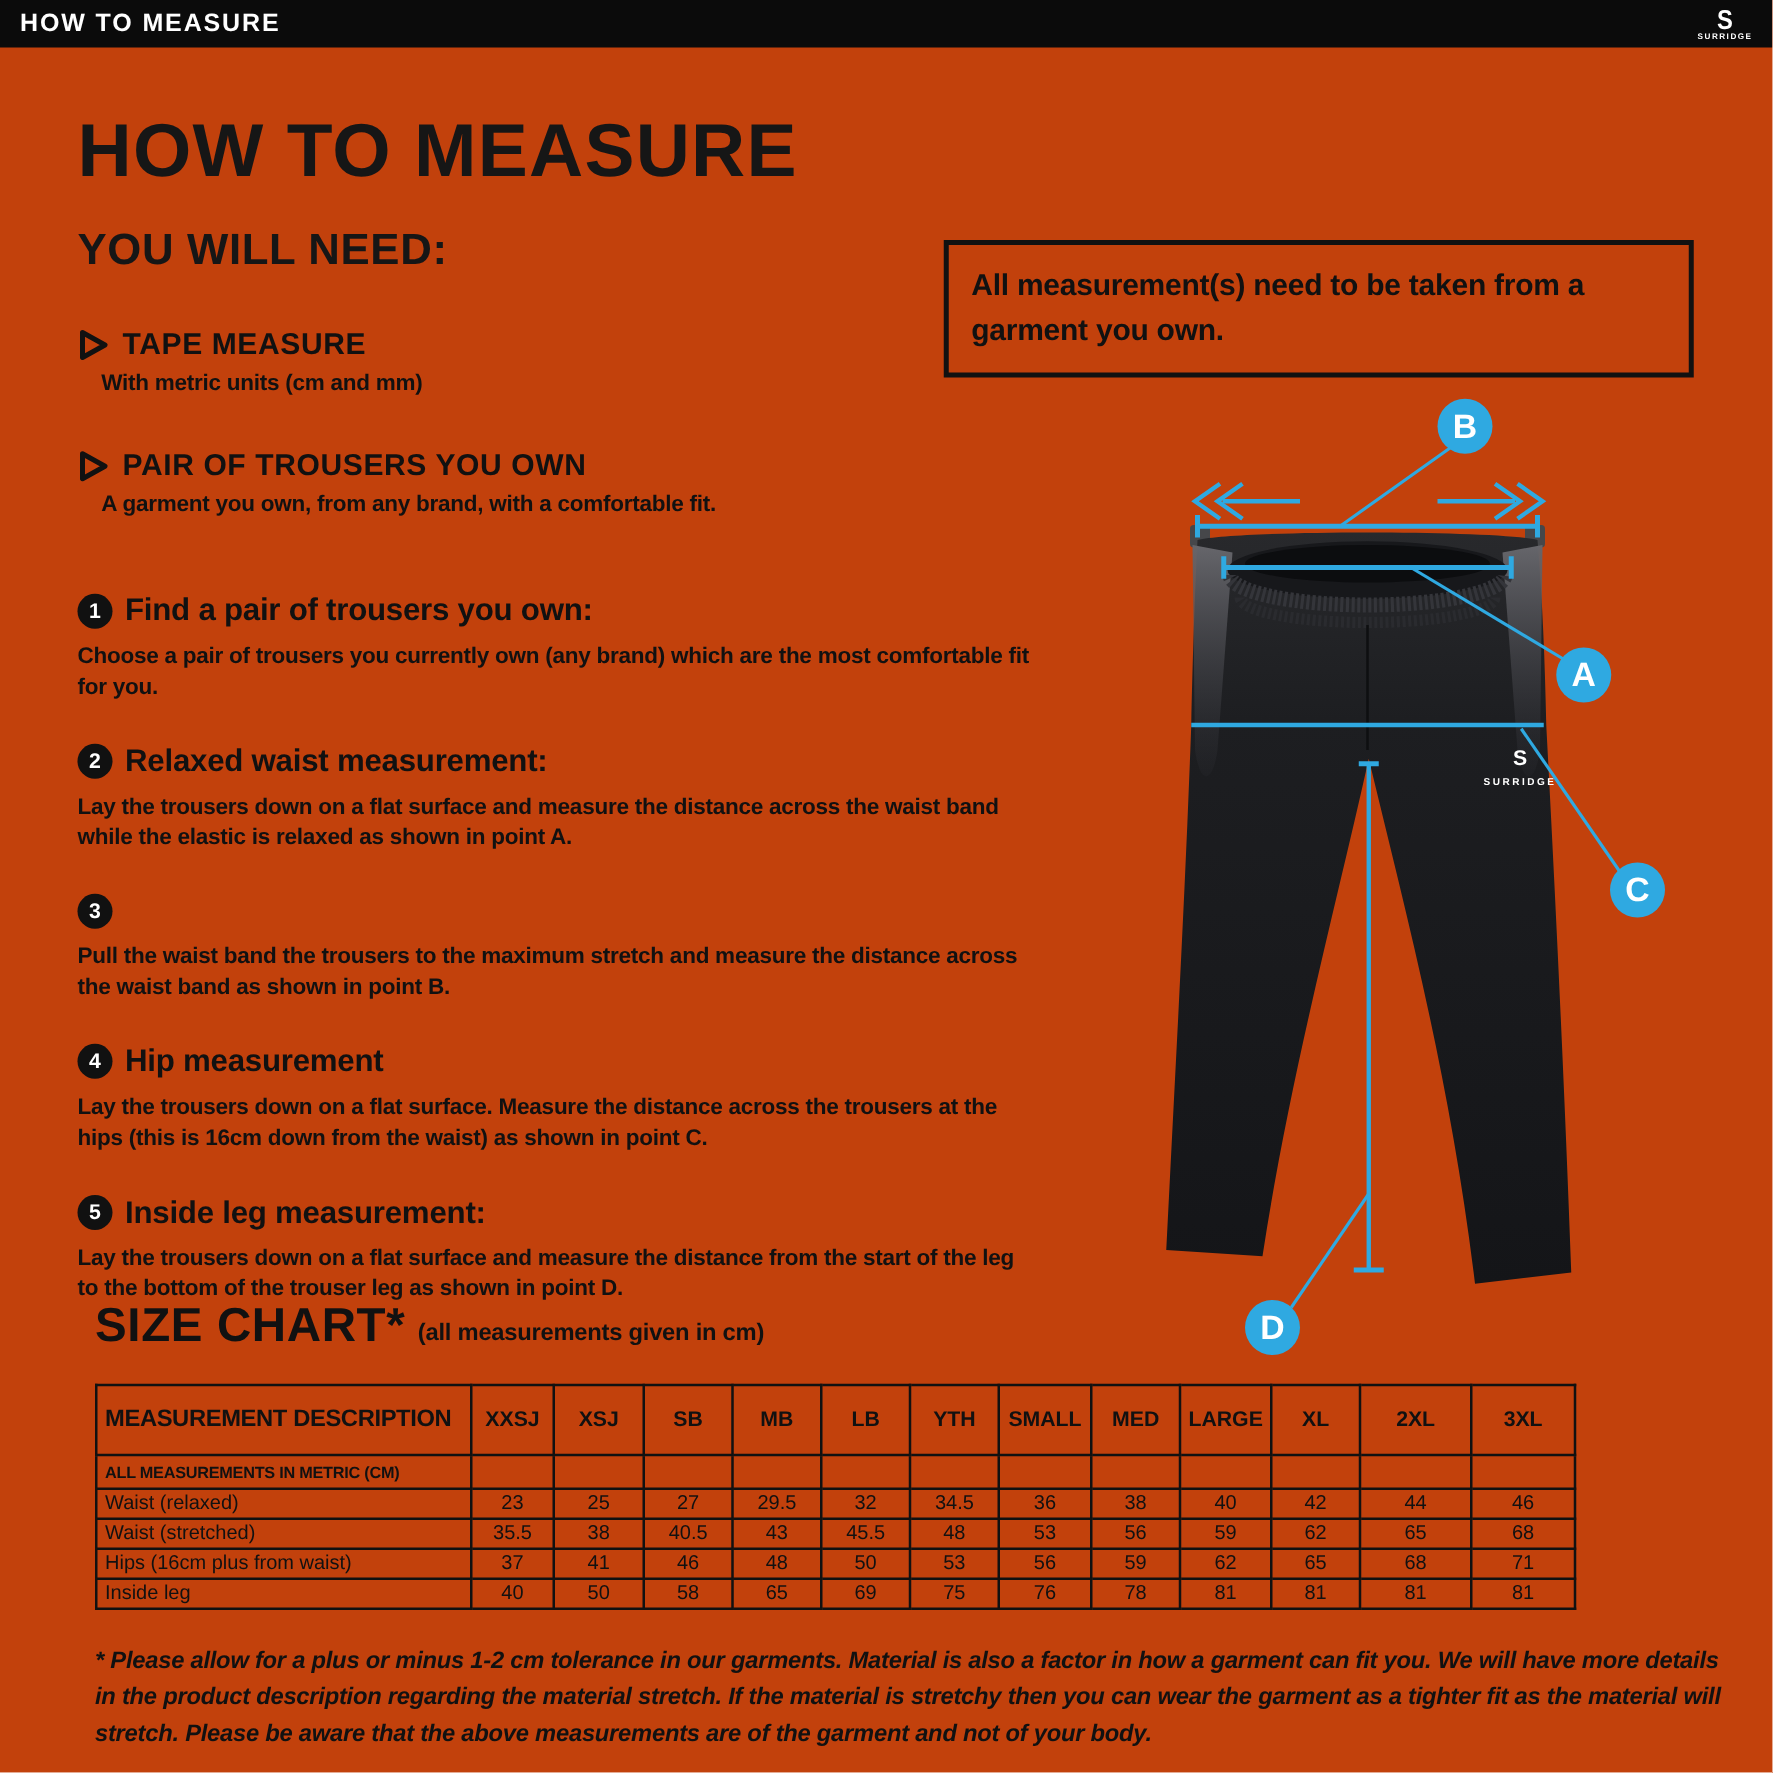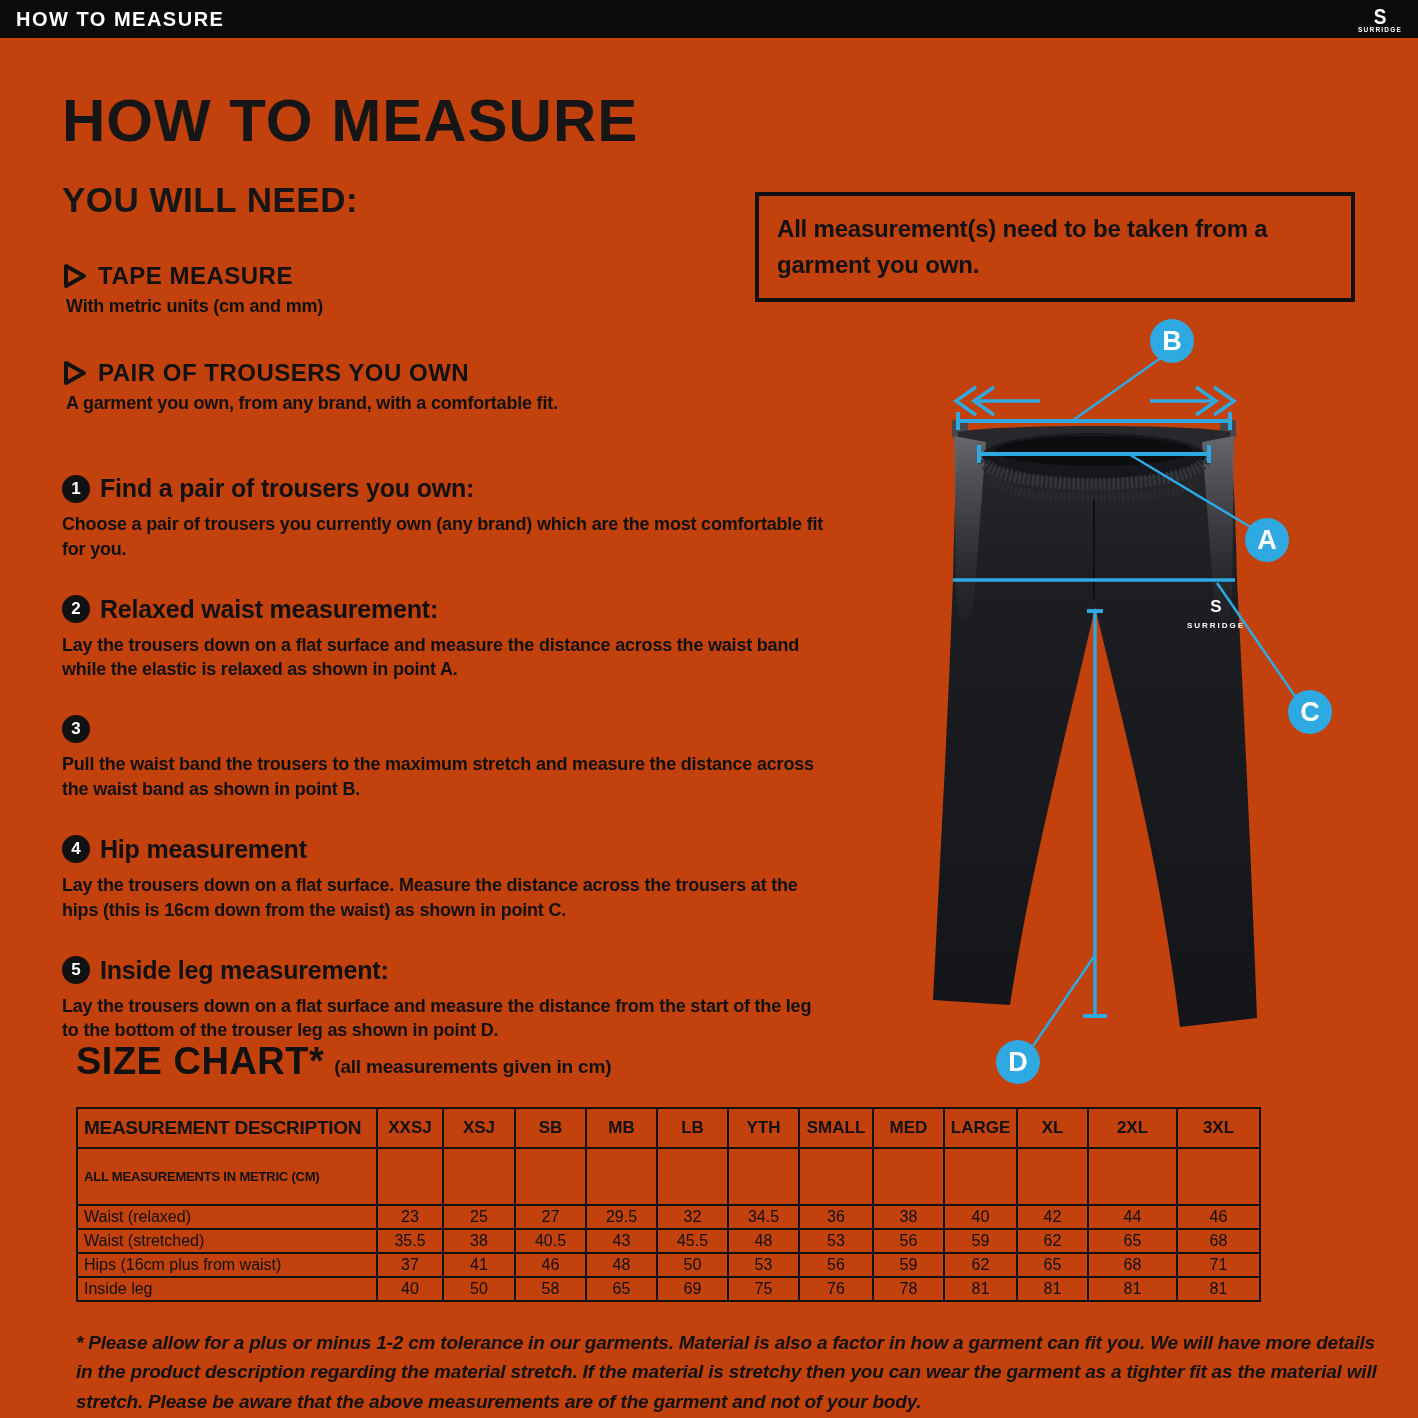--- a/index.html
+++ b/index.html
@@ -14,21 +14,21 @@
   .logo-text { color:#fff; font-weight:bold; font-size:6.5px; letter-spacing:1.2px; margin-top:1px; }
 
   .page-title { position:absolute; left:62px; top:86px; font-size:60px; font-weight:bold; letter-spacing:1px; color:#161616; }
 
   .left-col { position:absolute; left:62px; top:180px; width:790px; }
   .ywn-heading { font-size:35px; font-weight:bold; letter-spacing:0.5px; color:#161616; }
 
   .need-item { margin-top:42px; }
   .need-head { display:flex; align-items:center; gap:10px; }
   .need-label { font-size:24px; font-weight:bold; letter-spacing:0.5px; }
-  .need-desc { font-size:18px; font-weight:bold; margin-top:6px; margin-left:4px; letter-spacing:-0.2px; }
+  .need-desc { font-size:18px; font-weight:bold; margin-top:6px; margin-left:19px; letter-spacing:-0.2px; }
   .tri-icon { flex:0 0 auto; }
 
   .step { margin-top:33px; }
   .step-first { margin-top:60px; }
   .step-head { display:flex; align-items:center; gap:10px; }
   .step-num { width:28px; height:28px; border-radius:50%; background:#111; color:#fff; font-weight:bold; font-size:17px; display:flex; align-items:center; justify-content:center; flex:0 0 auto; }
   .step-title { font-size:25px; font-weight:bold; letter-spacing:-0.2px; }
   .step-body { margin-top:9px; font-size:18px; font-weight:bold; letter-spacing:-0.2px; line-height:1.38; width:765px; }
 
   .note-box { position:absolute; left:755px; top:192px; width:600px; min-height:110px; border:4px solid #111; padding:15px 18px; }
@@ -36,23 +36,23 @@
 
   .figure { position:absolute; left:860px; top:300px; width:540px; height:800px; }
 
   .size-chart { position:absolute; left:76px; top:1040px; width:1310px; }
   .sc-head-row { display:flex; align-items:flex-end; gap:10px; }
   .sc-title { font-size:38px; font-weight:bold; letter-spacing:0.5px; }
   .sc-sub { font-size:19px; font-weight:bold; padding-bottom:5px; letter-spacing:-0.2px; }
 
   table.sizes { border-collapse:collapse; margin-top:24px; table-layout:fixed; width:1183px; }
   table.sizes th, table.sizes td { border:2px solid #111; overflow:hidden; white-space:nowrap; }
-  th.desc-h { font-size:19px; font-weight:bold; text-align:left; padding:6px 6px; height:40px; letter-spacing:-0.3px; }
+  th.desc-h { font-size:19px; font-weight:bold; text-align:left; padding:6px 6px; height:56px; letter-spacing:-0.3px; }
   th.size-h { font-size:17px; font-weight:bold; text-align:center; }
-  td.unit { font-size:13px; font-weight:bold; text-align:left; padding:20px 6px; height:21px; letter-spacing:-0.2px; }
+  td.unit { font-size:13px; font-weight:bold; text-align:left; padding:5px 6px; height:21px; letter-spacing:-0.2px; }
   td.rlabel { font-size:16px; text-align:left; padding:2px 6px; height:23px; }
   td.val { font-size:16px; text-align:center; height:23px; }
 
   .disclaimer { margin-top:26px; width:1306px; font-size:19px; font-weight:bold; font-style:italic; line-height:1.55; letter-spacing:-0.2px; }
 </style>
 </head>
 <body>
 
 <div class="canvas">
 

